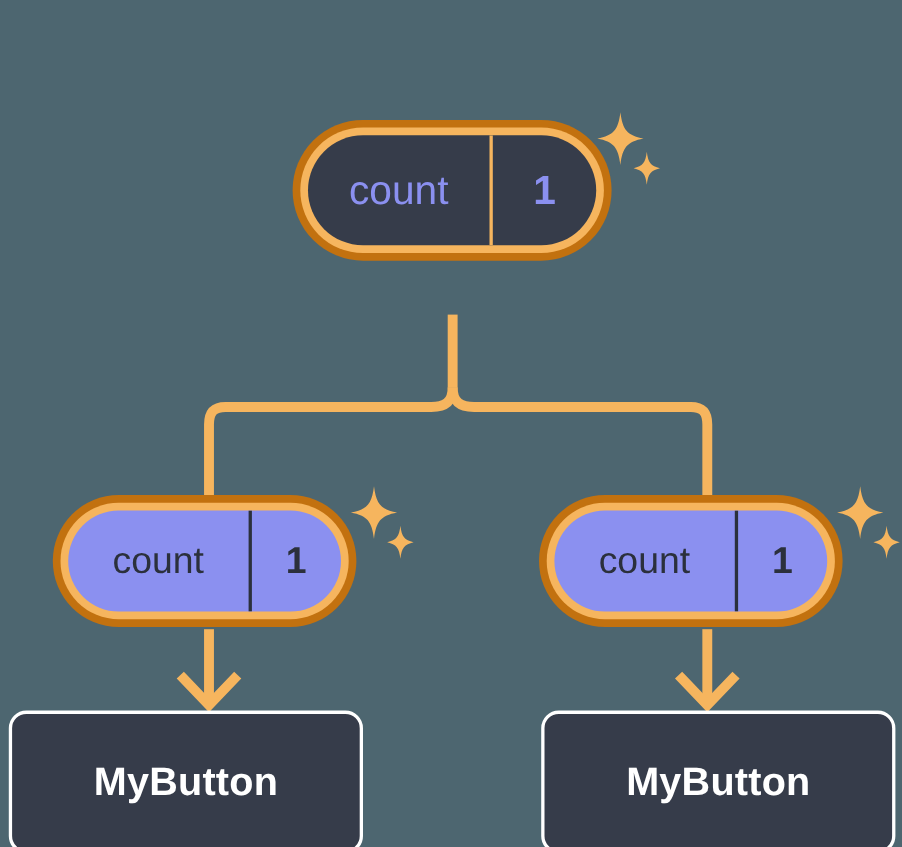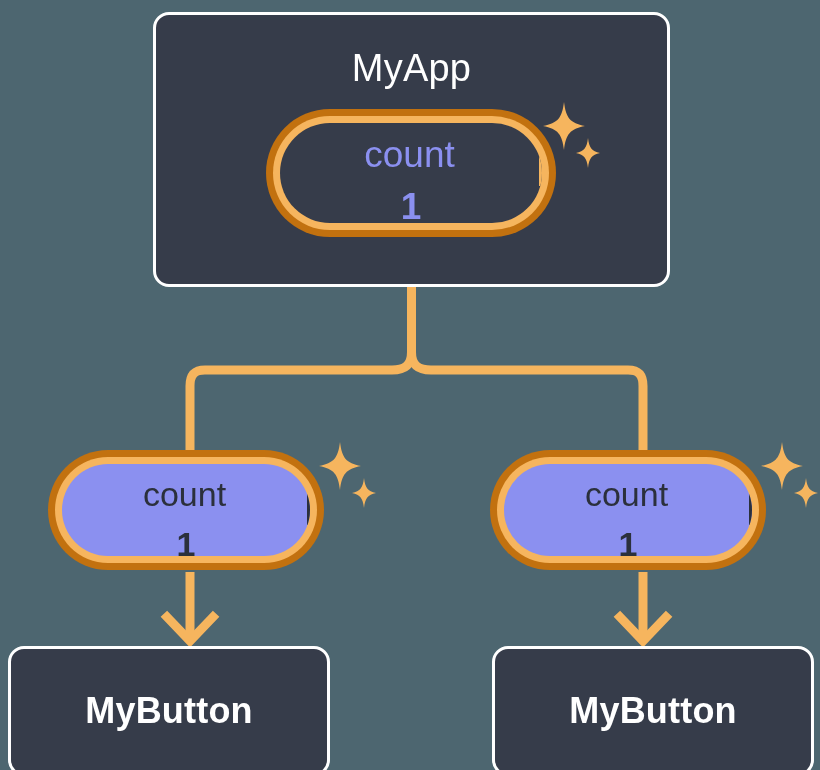--- a/index.html
+++ b/index.html
@@ -92,21 +92,20 @@
     padding: 7px;
   }
   .pill-inner {
     width: 100%;
     height: 100%;
     box-sizing: border-box;
     border-radius: 999px;
     display: flex;
     align-items: stretch;
     overflow: hidden;
-    flex-direction: column;
   }
 
   .pill-key, .pill-val {
     display: flex;
     align-items: center;
     justify-content: center;
     white-space: nowrap;
   }
 
   
@@ -187,23 +186,20 @@
     </g>
 
     <g fill="none" stroke="#f6b55e" stroke-width="9" stroke-linecap="butt" stroke-linejoin="miter">
       <path d="M 190 572 L 190 640"></path>
       <path d="M 167 617 L 190 641 L 213 617" stroke-linecap="square"></path>
       <path d="M 643 572 L 643 640"></path>
       <path d="M 620 617 L 643 641 L 666 617" stroke-linecap="square"></path>
     </g>
   </svg>
 
-  <div class="card" id="card-myapp">
-    <div class="card-title">MyApp</div>
-  </div>
 
   <div class="pill-outer" id="pill-myapp">
     <div class="pill-mid">
       <div class="pill-inner">
         <div class="pill-key">count</div>
         <div class="pill-val">1</div>
       </div>
     </div>
   </div>
 

